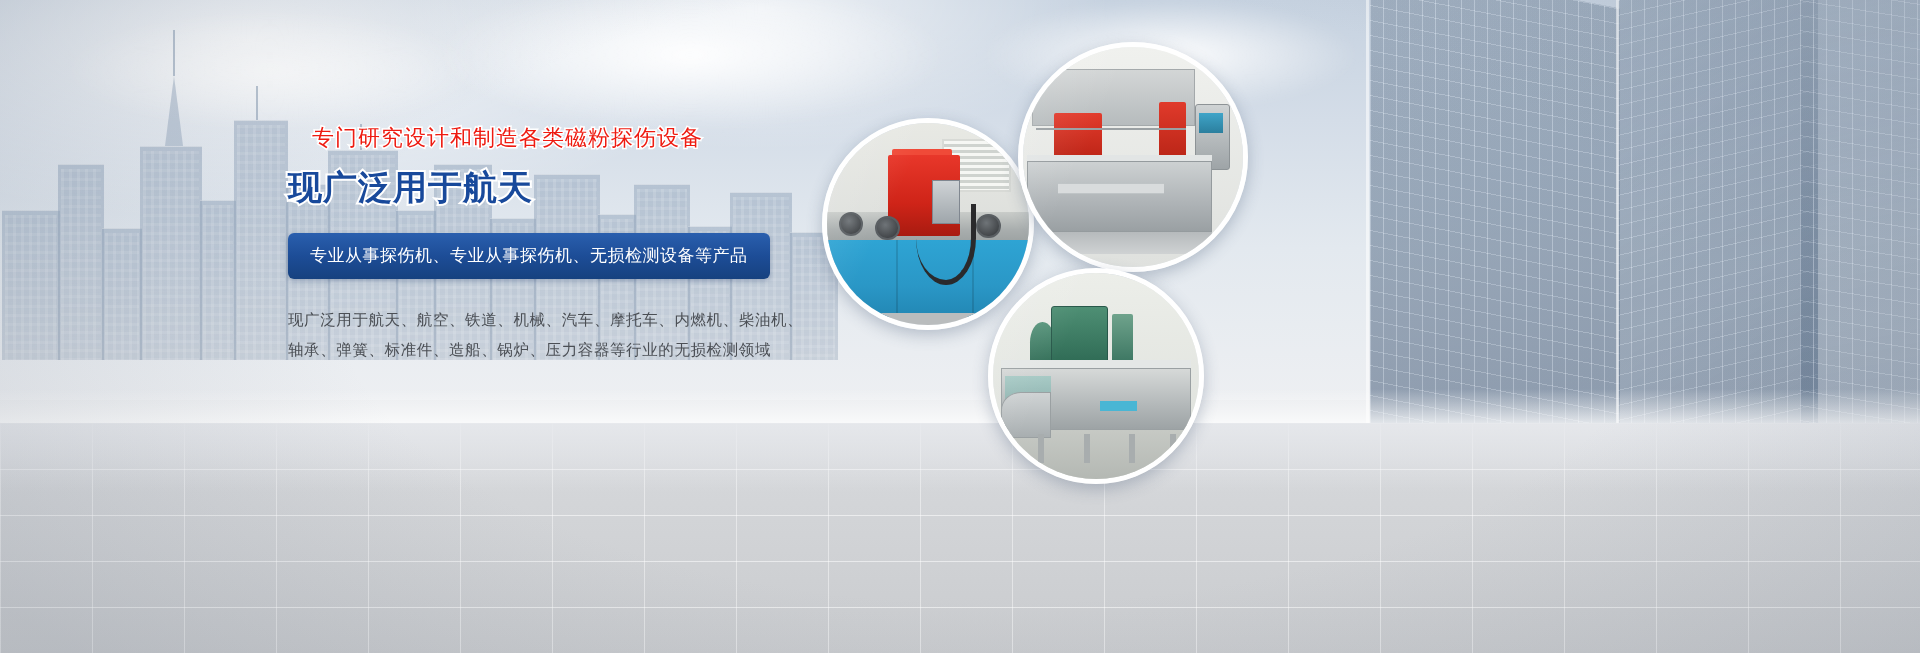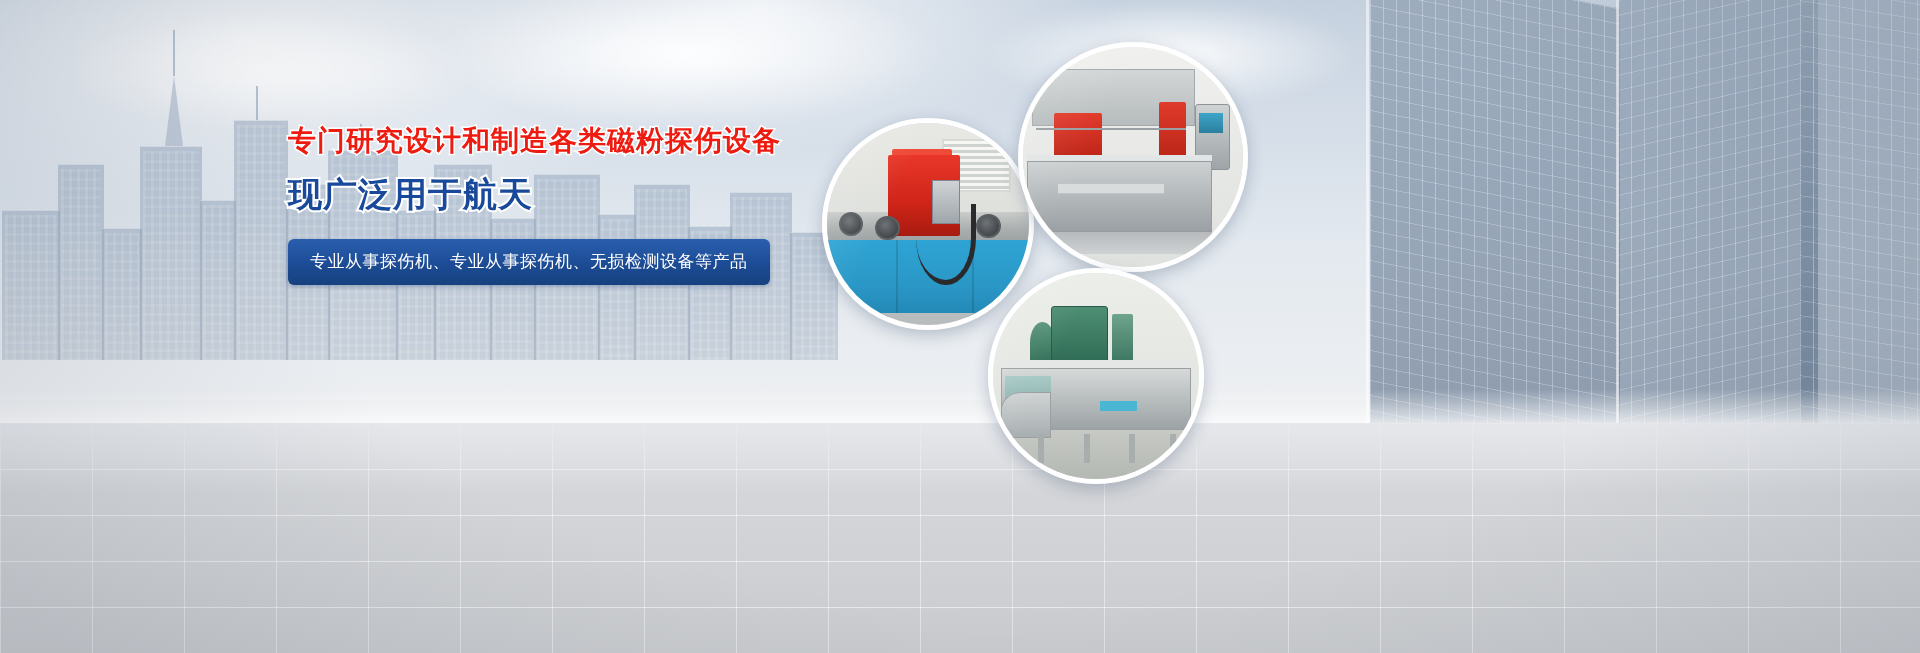--- a/index.html
+++ b/index.html
@@ -88,25 +88,26 @@
   }
   .vignette {
     position:absolute; inset:0; pointer-events:none;
     background:radial-gradient(ellipse 1200px 560px at 52% 45%, rgba(255,255,255,0) 55%, rgba(120,130,145,.22) 100%);
   }
 
   
   .copy { position:absolute; left:288px; top:126px; width:640px; }
 
   .headline-red {
-    font-size:28px; font-weight:bold; letter-spacing:1px; line-height:1.1;
+    font-size:22px; font-weight:normal; letter-spacing:1px; line-height:1.1;
     color:#ee1b11; white-space:nowrap;
     -webkit-text-stroke:3px #ffffff;
     paint-order:stroke fill;
     text-shadow:0 1px 0 rgba(255,255,255,.9);
+    padding-left:24px;
   }
 
   .title-row {
     margin-top:16px; display:flex; align-items:flex-end; gap:10px; white-space:nowrap;
   }
   .title-main {
     font-size:50px; font-weight:bold; line-height:1;
     color:#18499b; letter-spacing:-1px;
     -webkit-text-stroke:5px #ffffff;
     paint-order:stroke fill;
@@ -260,20 +261,22 @@
 
     <div class="headline-red">专门研究设计和制造各类磁粉探伤设备</div>
 
     <div class="title-row">
       <span class="title-sub">现广泛用于航天</span>
     </div>
 
     <div class="pill">专业从事探伤机、专业从事探伤机、无损检测设备等产品</div>
 
     <div class="desc">
+      <div>现广泛用于航天、航空、铁道、机械、汽车、摩托车、内燃机、柴油机、</div>
+      <div>轴承、弹簧、标准件、造船、锅炉、压力容器等行业的无损检测领域</div>
     </div>
 
   </div>
 
   <div class="photo" id="photo-1">
     <div class="ph-inner">
       <div class="p1-wall"></div>
       <div class="p1-window"></div>
       <div class="p1-bench"></div>
       <div class="p1-red2"></div>

